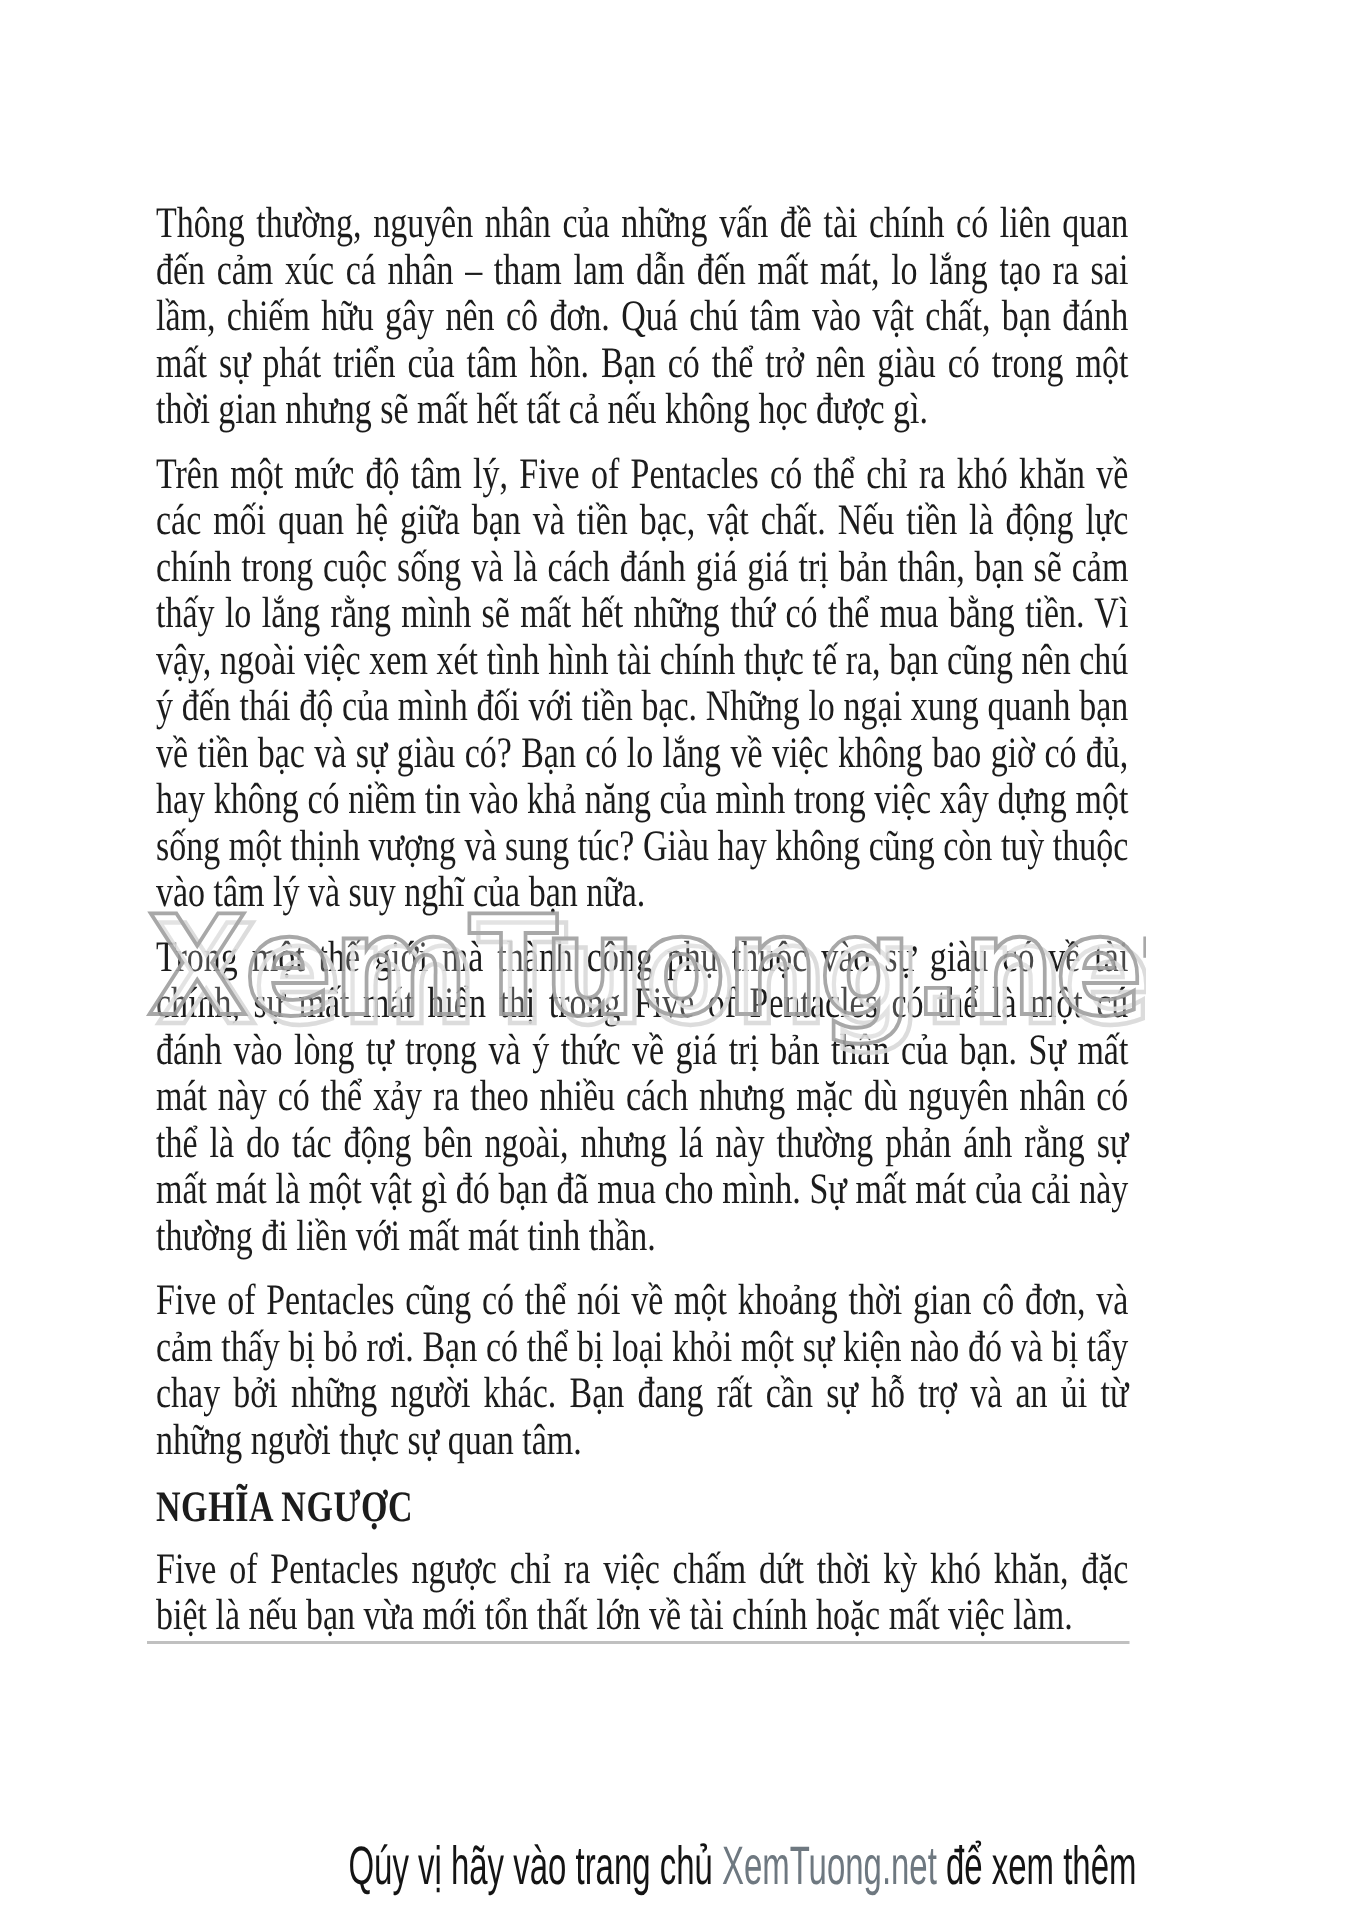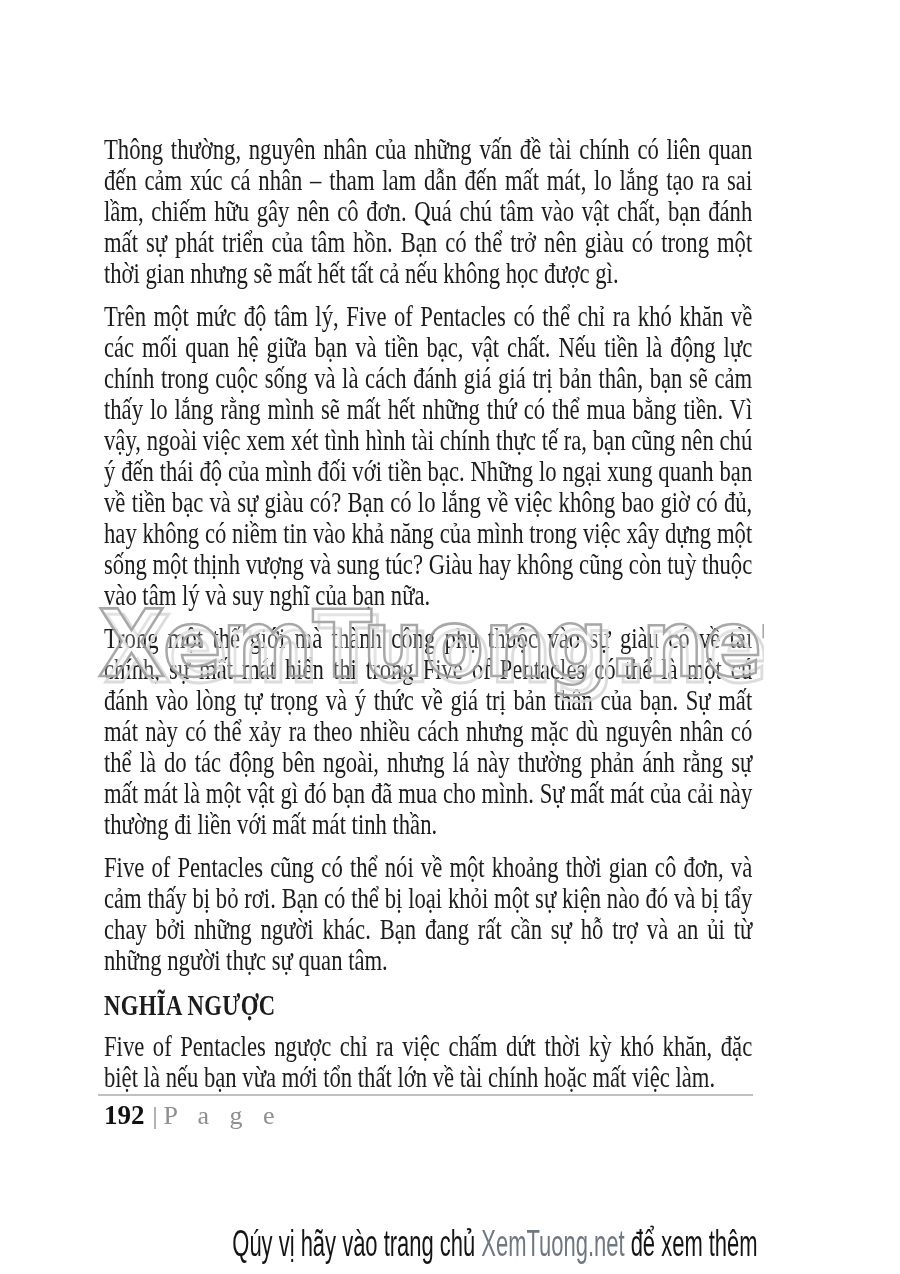--- a/index.html
+++ b/index.html
@@ -103,21 +103,18 @@
 
   <div class="watermark">
     <svg width="720" height="140" viewBox="0 0 720 140" xmlns="http://www.w3.org/2000/svg">
       <text x="8" y="104" font-family="DejaVu Sans, sans-serif" font-weight="bold" font-size="92" textLength="706" lengthAdjust="spacingAndGlyphs" fill="none" stroke="#d9d9d9" stroke-width="3">XemTuong.net</text>
       <text x="2" y="98" font-family="DejaVu Sans, sans-serif" font-weight="bold" font-size="92" textLength="706" lengthAdjust="spacingAndGlyphs" fill="rgba(255,255,255,0.22)" stroke="#9f9f9f" stroke-width="2.6">XemTuong.net</text>
     </svg>
   </div>
 
   <div class="footer-rule"></div>
 
-  <div class="page-line">
-    <span class="page-num">192</span><span class="page-sep">|</span><span class="page-word">P a g e</span>
-  </div>
 
   <div class="banner">
     <span class="banner-inner"><span>Qúy vị hãy vào trang chủ </span><span class="banner-link">XemTuong.net</span><span> để xem thêm nhiều mục hay khác</span></span>
   </div>
 
 </div>
 
 </body></html>

